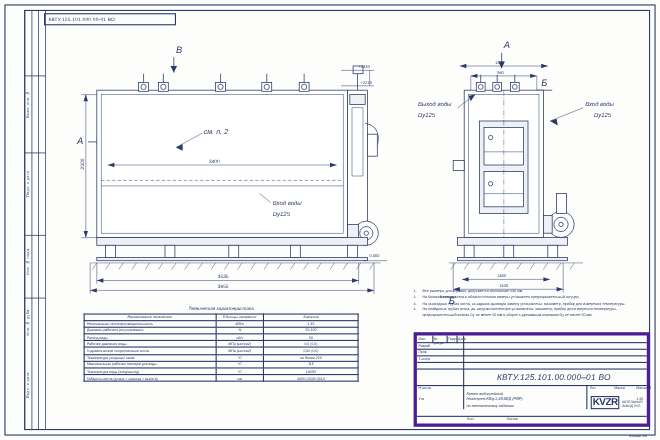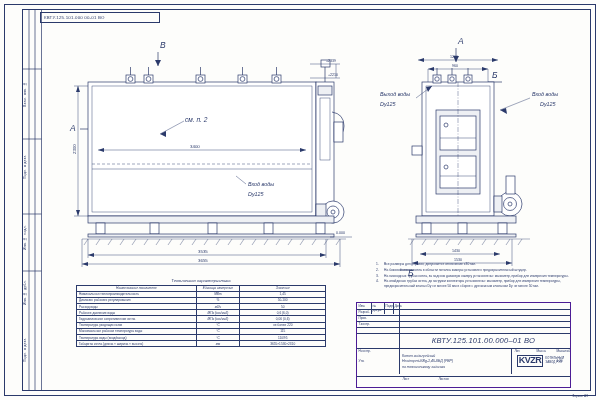--- a/index.html
+++ b/index.html
@@ -84,40 +84,40 @@
     font-size:3.2px; color:#2b3a6b;
     padding:.6px 2px; vertical-align:middle;
   }
   .spec th{ font-weight:normal; font-style:italic; text-align:center; }
   .spec .c-name{ width:120px; }
   .spec .c-unit{ width:44px; text-align:center; font-style:italic; }
   .spec .c-val{ width:86px; text-align:center; }
 
   
   .tb-main{
-    position:absolute; left:356px; bottom:12px; width:215px; height:86px;
-    border:1px solid #4c1d95;
+    position:absolute; left:376px; bottom:12px; width:215px; height:86px;
+    border:3px solid #4c1d95;
   }
   .tb-main .row{ position:absolute; border-top:1px solid #2b3a6b; left:0; right:0; }
   .tb-main .col{ position:absolute; border-left:1px solid #2b3a6b; top:0; bottom:0; }
   .cell{ position:absolute; font-size:3.2px; color:#2b3a6b; padding:.6px 1.4px; line-height:1.25; }
   .docnum{
     position:absolute; left:42px; top:30px; right:2px; height:14px;
     display:flex; align-items:center; justify-content:center;
     font-size:7.6px; font-style:italic; color:#2b3a6b; letter-spacing:.2px;
   }
   .doctitle{
     position:absolute; left:42px; top:45px; width:112px; height:28px;
     display:flex; flex-direction:column; justify-content:center;
     font-size:3.5px; font-style:italic; color:#2b3a6b; line-height:1.5;
     padding-left:3px;
   }
   .logo-box{
     position:absolute; left:154px; top:45px; right:0; bottom:13px;
-    display:flex; align-items:center; justify-content:center; gap:2px;
+    display:flex; align-items:flex-end; justify-content:center; gap:2px;
   }
   .logo-mark{
     font-size:9px; font-weight:bold; color:#2b3a6b; letter-spacing:-.5px;
     border:1px solid #2b3a6b; padding:0 1px; line-height:1.1;
   }
   .logo-txt{ font-size:3px; color:#2b3a6b; line-height:1.3; }
   .hatch-ground{
     position:absolute;
   }
 </style>

